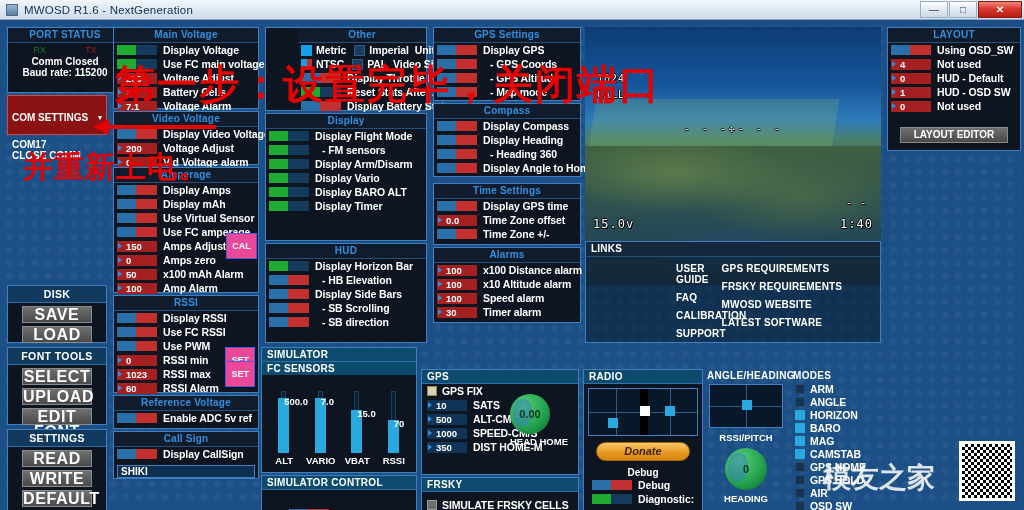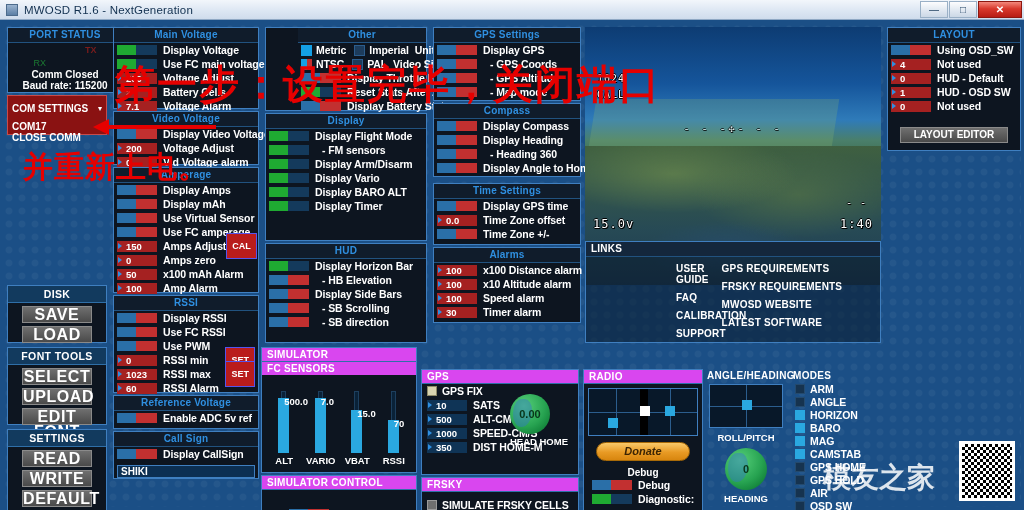--- a/index.html
+++ b/index.html
@@ -102,21 +102,21 @@
     border-top: 3.5px solid transparent;
     border-bottom: 3.5px solid transparent;
   }
 
   
   .rd { width: 11px; height: 11px; background: #14a0e6; margin-right: 4px; flex: 0 0 auto; }
   .rd.off { background: #1d3c5c; border: 1px solid #2b5d8d; }
   .rd.half { background: linear-gradient(90deg,#14a0e6 50%, #c23030 50%); }
 
   .btn-blue {
-    background: #b91c1c; color: #fff; font-size: 9px; font-weight: bold;
+    background: #ec4899; color: #fff; font-size: 9px; font-weight: bold;
     padding: 7px 5px; border: 1px solid #5555ee;
   }
 
   
   .sec-head {
     color: #ffffff; font-size: 10.5px; font-weight: bold; text-align: center;
     background: #123a5e; border-bottom: 1px solid #2f6fa8; padding: 2px 0;
     letter-spacing: .4px;
   }
   .gbtn {
@@ -152,21 +152,21 @@
   }
   .osd-txt {
     position: absolute; color: #fff; font-family: "DejaVu Sans Mono", monospace;
     font-size: 10px; letter-spacing: 1px;
     text-shadow: 1px 1px 0 #000, -1px 0 0 #000, 0 -1px 0 #000, 0 1px 0 #000;
   }
 
   
   .sim-head {
     color:#fff; font-size:10px; font-weight:bold; letter-spacing:.3px;
-    padding:1px 0 1px 5px; background:#d946ef; border-bottom:1px solid #2f6fa8;
+    padding:1px 0 1px 5px; background:#0c4a6e; border-bottom:1px solid #2f6fa8;
   }
   .vslider { width: 20px; height: 62px; position: relative; }
   .vslider .track {
     position: absolute; left: 7px; top: 0; width: 5px; height: 100%;
     background: #0a2238; border: 1px solid #1d3f5e;
   }
   .vslider .fill {
     position: absolute; left: 4px; width: 11px; bottom: 0;
     background: #2aa8e0;
   }
@@ -241,29 +241,29 @@
     <div>□</div>
     <div class="close">✕</div>
   </div>
 </div>
 
 <div id="app">
 
   <div class="panel" style="left:4px; top:4px; width:116px; height:66px;">
     <div class="panel-title">PORT STATUS</div>
     <div style="display:flex; justify-content:space-around; padding:2px 6px 0;">
-      <span style="color:#1c7a32; font-size:9px; font-weight:normal;margin-top:13px;">RX</span>
+      <span style="color:#1c7a32; font-size:9px; font-weight:normal;">RX</span>
       <span style="color:#7a1c1c; font-size:9px; font-weight:bold;">TX</span>
     </div>
     <div style="color:#fff; font-size:10px; font-weight:bold; text-align:center; margin-top:1px;">Comm Closed</div>
     <div style="color:#fff; font-size:10px; font-weight:bold; text-align:center;">Baud rate: 115200</div>
   </div>
 
   <div style="position:absolute; left:4px; top:72px; width:100px; height:40px; background:#8a1212; border:1px solid #c64b4b;">
-    <div style="display:flex; align-items:center; justify-content:space-between; padding:7px 4px;">
+    <div style="display:flex; align-items:center; justify-content:space-between; padding:16px 4px;">
       <span style="color:#fff; font-size:10px; font-weight:bold;">COM SETTINGS</span>
       <span style="color:#fff; font-size:8px;">▾</span>
     </div>
     <div style="color:#fff; font-size:10px; font-weight:bold; padding-left:4px;">COM17</div>
     <div style="color:#fff; font-size:10px; font-weight:bold; padding-left:4px;">CLOSE COMM</div>
   </div>
 
   <div class="panel" style="left:4px; top:262px; width:100px; height:58px;">
     <div class="sec-head">DISK</div>
     <div class="gbtn">SAVE</div>
@@ -883,21 +883,21 @@
     </div>
   </div>
 
   <div class="panel" style="left:702px; top:346px; width:82px; height:152px; border:none; background:transparent;">
     <div class="sim-head" style="background:transparent; border-bottom:none; padding-left:2px;">ANGLE/HEADING</div>
     <div class="xypad" style="margin:2px 4px; height:44px;">
       <div class="cross-h" style="top:50%;"></div>
       <div class="cross-v" style="left:50%;"></div>
       <div class="knob" style="left:45%; top:36%;"></div>
     </div>
-    <div style="color:#fff;font-size:9.5px;font-weight:bold;text-align:center;margin-top:4px;">ROLL/PITCH</div>
+    <div style="color:#fff;font-size:9.5px;font-weight:bold;text-align:center;margin-top:4px;">RSSI/PITCH</div>
     <div style="display:flex; justify-content:center; margin-top:5px;">
       <div class="globe" style="width:42px;height:42px;">
         <span>0</span>
       </div>
     </div>
     <div style="color:#fff;font-size:9.5px;font-weight:bold;text-align:center;margin-top:3px;">HEADING</div>
   </div>
 
   <div style="position:absolute; left:788px; top:346px; width:110px; height:152px;">
     <div class="sim-head" style="background:transparent; border-bottom:none; padding-left:2px;">MODES</div>

